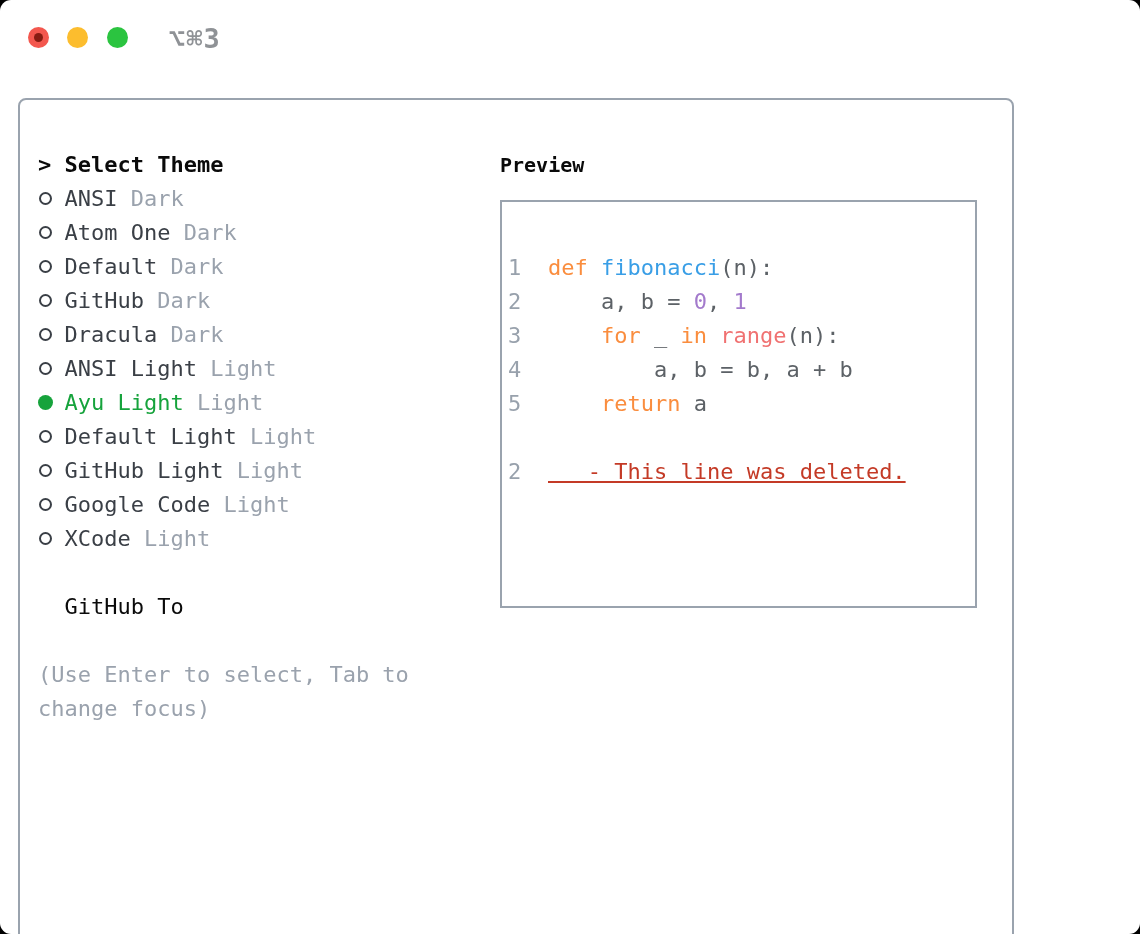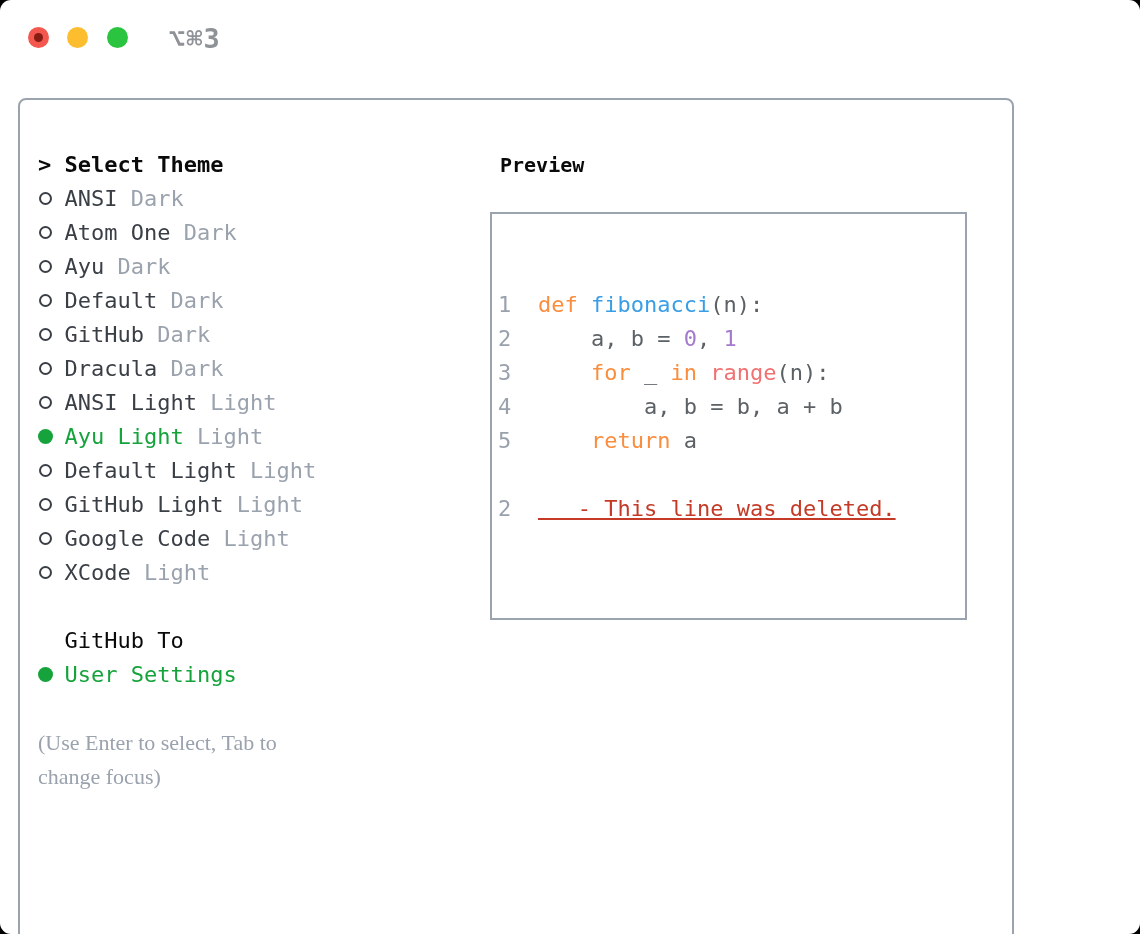--- a/index.html
+++ b/index.html
@@ -49,33 +49,32 @@
     width: 9px; height: 9px; border-radius: 50%;
     border: 2.5px solid var(--item_text, #3a3f46);
   }
   .row.selected .marker.circle::before {
     width: 15px; height: 15px; top: 9px; left: 0; border: none;
     background: var(--selected_green, #16a33c);
   }
   .name, .opt-label { color: var(--item_text, #3a3f46); }
   .row.selected .name, .row.selected .opt-label { color: var(--selected_green, #16a33c); }
   .variant { color: var(--muted_text, #9aa2ad); margin-left: 1ch; }
-  .help-row { color: var(--muted_text, #9aa2ad); font-family: Liberation Serif, serif; }
+  .help-row { color: var(--muted_text, #9aa2ad); }
   
   .preview-header {
     position: absolute; left: 480px; top: 48px; height: 34px; line-height: 34px;
     font-size: 20px; font-weight: 700; color: var(--heading_text, #0a0a0a);
   }
   .preview-box {
-    position: absolute; left: 470px; top: 100px; width: 477px; height: 408px;
+    position: absolute; left: 480px; top: 100px; width: 477px; height: 408px;
     border: 2px solid var(--panel_border, #9aa3ae);
-    padding: 74px 0 0 6px;
+    padding: 49px 0 0 6px;
     color: var(--code_foreground, #5c6166);
     overflow: hidden;
-    margin-top: 12px;
   }
   .code-row { height: 34px; line-height: 34px; font-size: 22px; white-space: pre; }
   .lineno { display: inline-block; width: 40px; color: var(--line_number, #98a1ac); }
   .tok-keyword { color: var(--syntax_keyword, #fa8d3e); }
   .tok-entity  { color: var(--syntax_entity, #399ee6); }
   .tok-special { color: var(--syntax_special, #f07171); }
   .tok-number  { color: var(--syntax_number, #a37acc); }
   .tok-context { color: var(--diff_context, #8a9199); }
   .tok-deleted { color: var(--diff_deleted, #c43a26); text-decoration: underline; }
   .tok-added   { color: var(--diff_added, #0cbd20); }
@@ -95,38 +94,36 @@
   </div>
 
   <div class="panel">
 
     <div class="left-col">
       <div class="row header-row"><span>&gt; </span><span>Select Theme</span></div>
 
       <div id="theme-list">
           <div class="row theme-row"><span class="marker circle"></span><span class="name">ANSI</span><span class="variant">Dark</span></div>
           <div class="row theme-row"><span class="marker circle"></span><span class="name">Atom One</span><span class="variant">Dark</span></div>
-          <div class="row theme-row"><span class="marker circle"></span><span class="name">Ayu</span><span class="variant">Dark</span></div>
           <div class="row theme-row"><span class="marker circle"></span><span class="name">Default</span><span class="variant">Dark</span></div>
           <div class="row theme-row"><span class="marker circle"></span><span class="name">GitHub</span><span class="variant">Dark</span></div>
           <div class="row theme-row"><span class="marker circle"></span><span class="name">Dracula</span><span class="variant">Dark</span></div>
           <div class="row theme-row"><span class="marker circle"></span><span class="name">ANSI Light</span><span class="variant">Light</span></div>
           <div class="row theme-row selected"><span class="marker circle"></span><span class="name">Ayu Light</span><span class="variant">Light</span></div>
           <div class="row theme-row"><span class="marker circle"></span><span class="name">Default Light</span><span class="variant">Light</span></div>
           <div class="row theme-row"><span class="marker circle"></span><span class="name">GitHub Light</span><span class="variant">Light</span></div>
           <div class="row theme-row"><span class="marker circle"></span><span class="name">Google Code</span><span class="variant">Light</span></div>
           <div class="row theme-row"><span class="marker circle"></span><span class="name">XCode</span><span class="variant">Light</span></div>
         </div>
 
       <div class="spacer"></div>
 
       <div class="row subheader-row"><span class="marker"></span><span>GitHub To</span></div>
 
       <div id="apply-list">
-          <div class="row apply-row selected"><span class="marker circle"></span><span class="opt-label">User Settings</span></div>
         </div>
 
       <div class="spacer"></div>
 
       <div class="row help-row">(Use Enter to select, Tab to</div>
       <div class="row help-row">change focus)</div>
     </div>
 
     <div class="preview-header">Preview</div>
 

